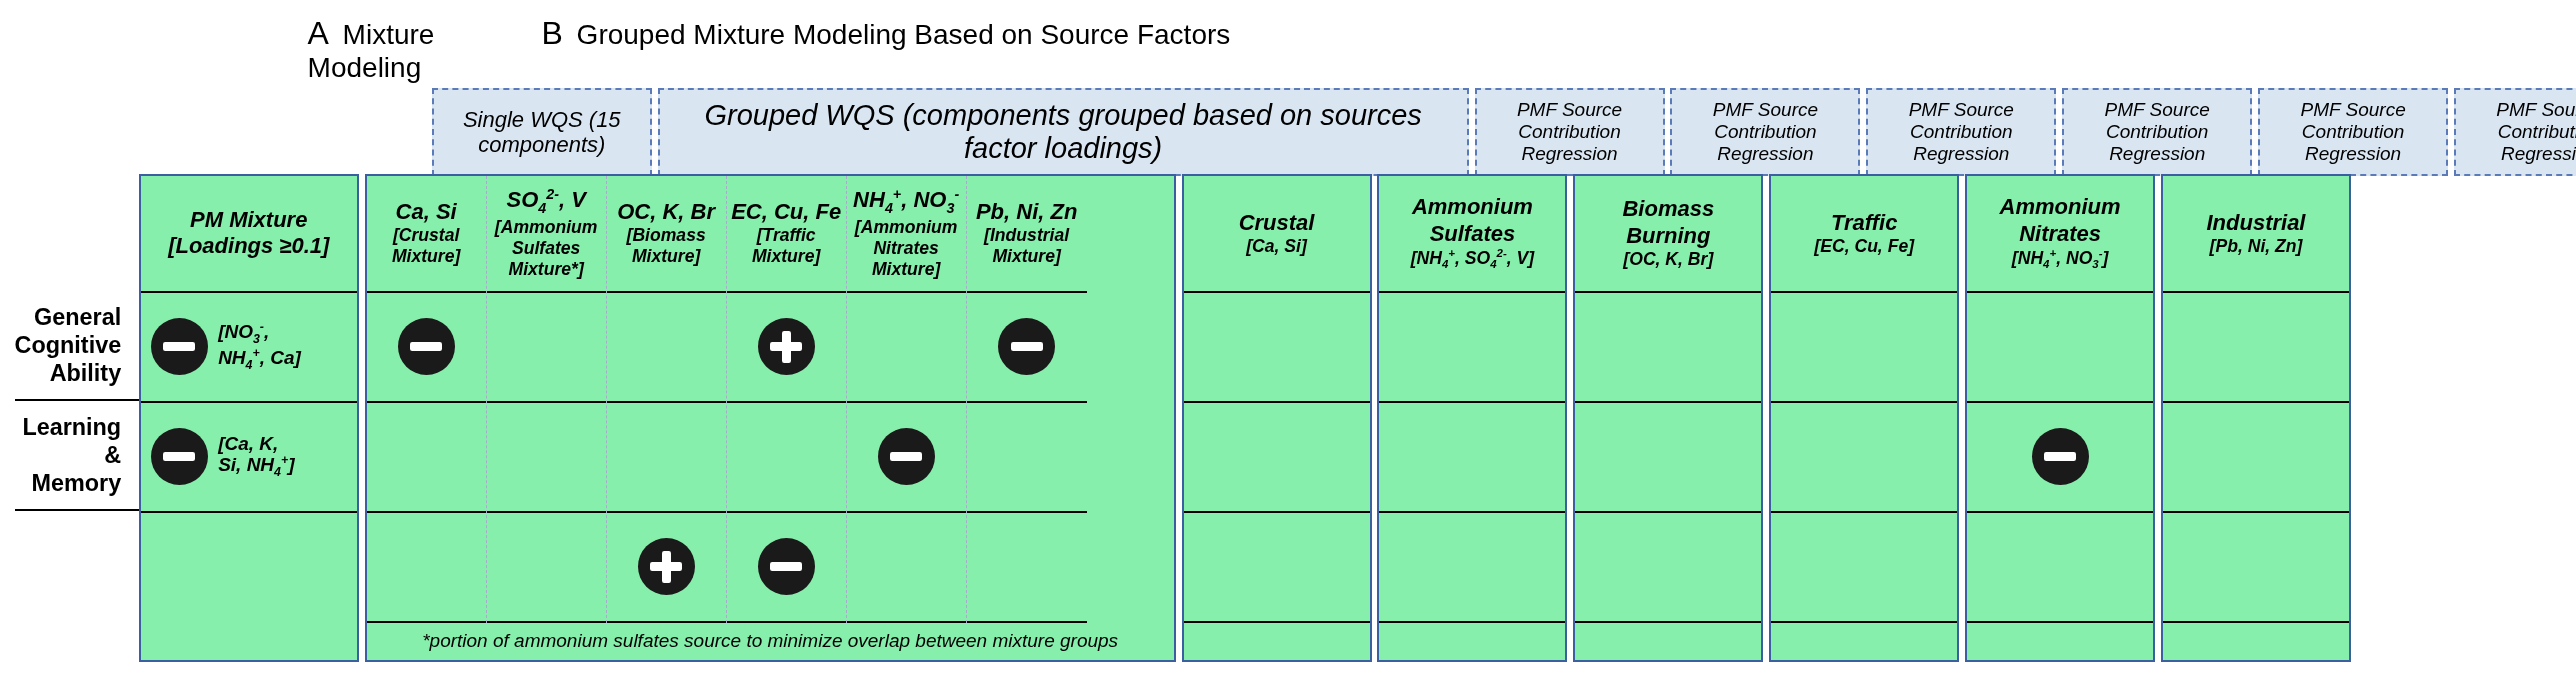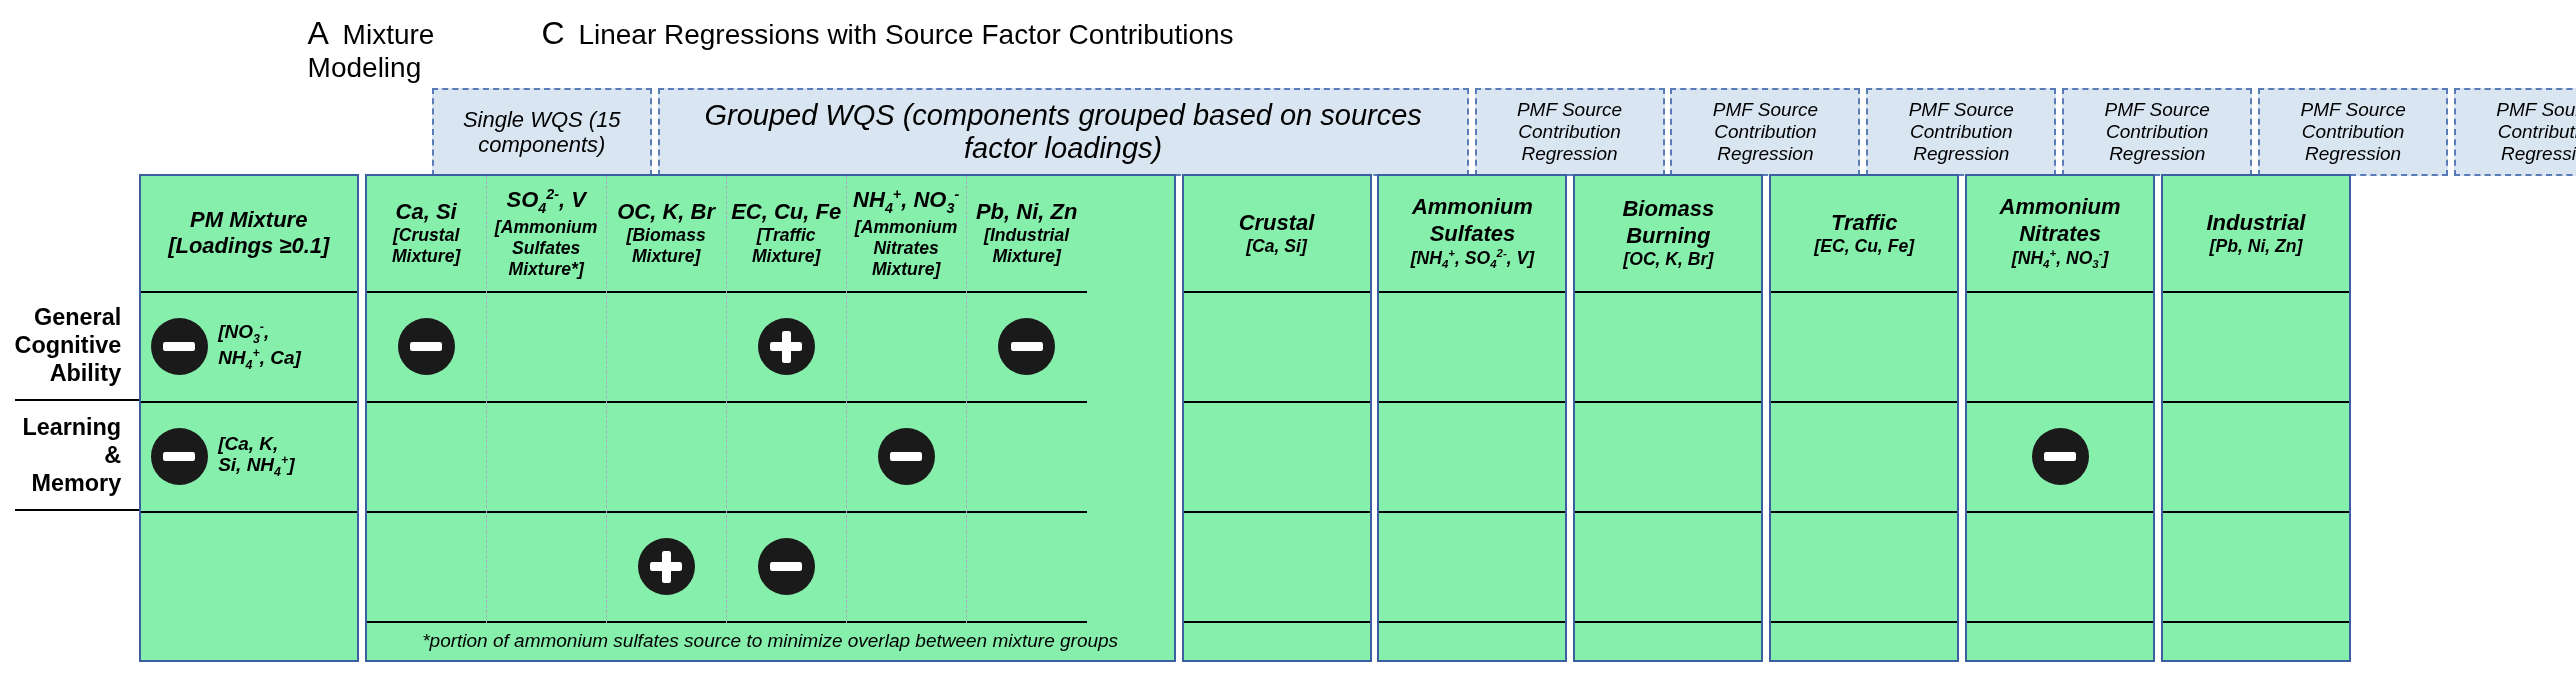--- a/index.html
+++ b/index.html
@@ -169,23 +169,23 @@
 </head>
 <body>
 
 <div class="wrap">
 
   <div class="section-titles">
     <div class="st-a">
       <span class="letter">A</span>
       <span>Mixture Modeling</span>
     </div>
-    <div class="st-c">
-      <span class="letter">C</span>
-      <span>Linear Regressions with Source Factor Contributions</span>
+    <div class="st-b">
+      <span class="letter">B</span>
+      <span>Grouped Mixture Modeling Based on Source Factors</span>
     </div>
   </div>
 
   <div class="main-grid">
 
     <div class="rowlabels">
       <div class="rowlabel-spacer1"></div>
       <div class="rowlabel-spacer2"></div>
       <div class="rowlabel">General Cognitive Ability</div>
       <div class="rowlabel">Learning &amp; Memory</div>

